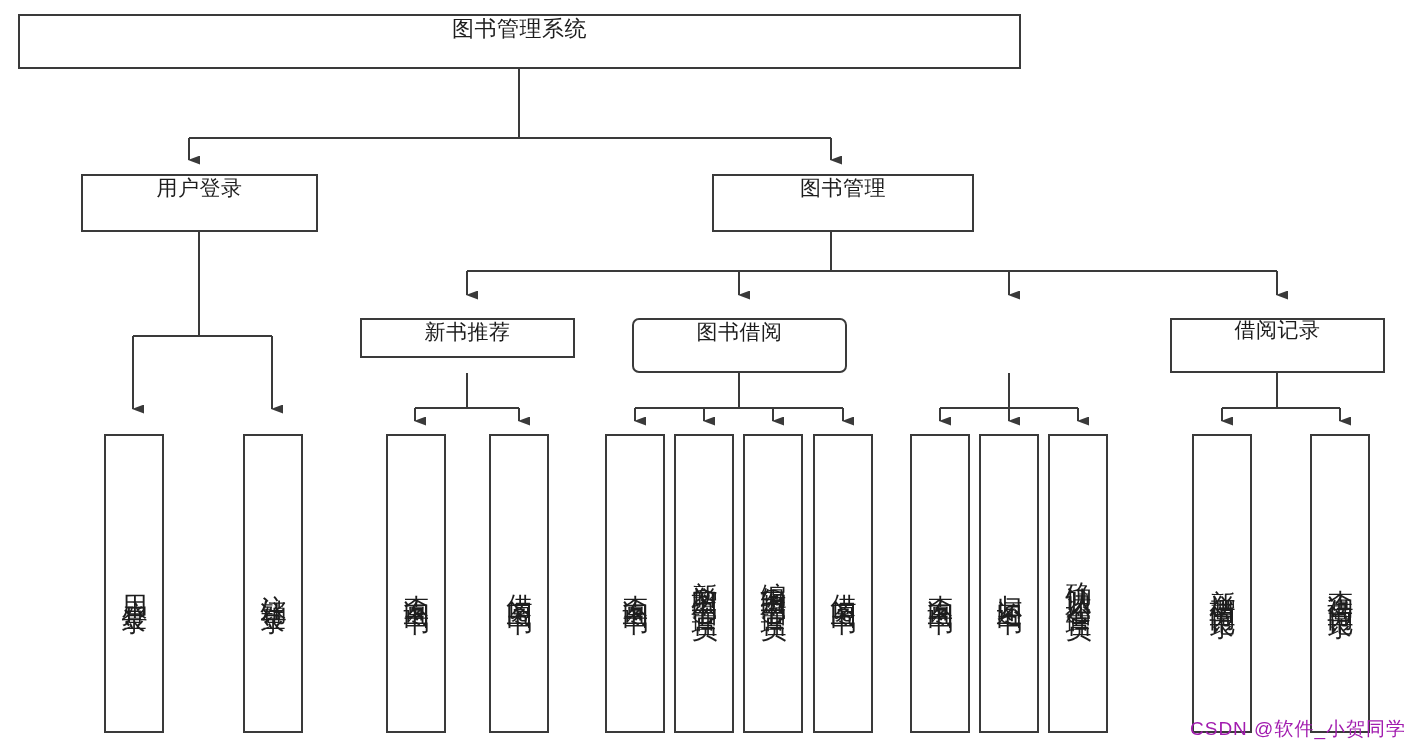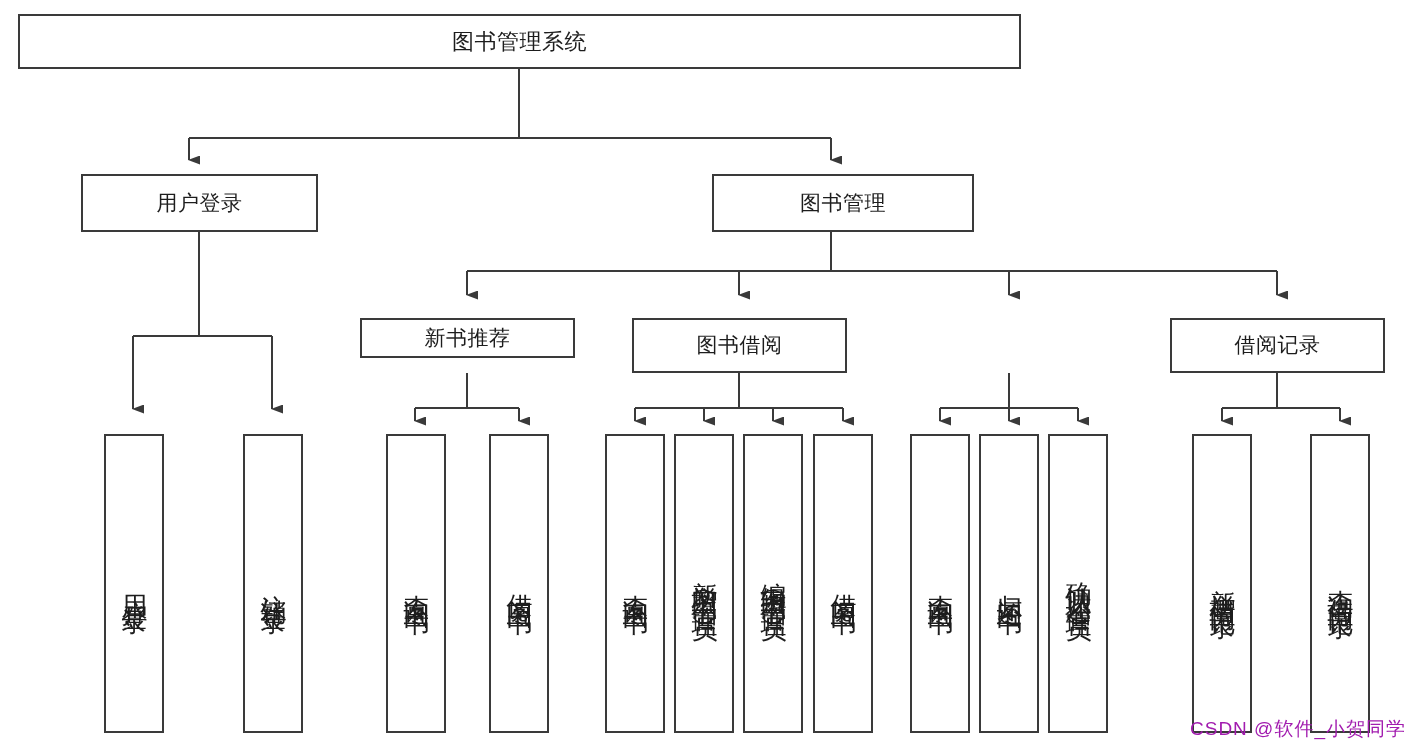--- a/index.html
+++ b/index.html
@@ -26,21 +26,21 @@
     width: 1405px;
     height: 747px;
     display: block;
   }
   .node-box {
     position: absolute;
     box-sizing: border-box;
     background: #ffffff;
     border: 2px solid #3a3a3a;
     display: flex;
-    align-items: center;
+    align-items: flex-start;
     justify-content: center;
     overflow: hidden;
   }
   .node-box .node-label {
     color: #1d1d1d;
     line-height: 1.15;
     text-align: center;
     white-space: pre;
   }
   
@@ -137,24 +137,24 @@
   <div class="node-box node-h" style="left:81px; top:174px; width:237px; height:58px;">
     <span class="node-label">用户登录</span>
   </div>
   <div class="node-box node-h" style="left:712px; top:174px; width:262px; height:58px;">
     <span class="node-label">图书管理</span>
   </div>
 
   <div class="node-box node-h" style="left:360px; top:318px; width:215px; height:40px;">
     <span class="node-label">新书推荐</span>
   </div>
-  <div class="node-box node-h" style="left:632px; top:318px; width:215px; height:55px;">
+  <div class="node-box node-h" style="left:632px; top:318px; width:215px; height:55px;border-radius:7px;">
     <span class="node-label">图书借阅</span>
   </div>
-  <div class="node-box node-h" style="left:1170px; top:318px; width:215px; height:55px;">
+  <div class="node-box node-h" style="left:1170px; top:318px; width:215px; height:55px;font-family:Liberation Mono, monospace;">
     <span class="node-label">借阅记录</span>
   </div>
 
   <div class="node-box node-v" style="left:104px; top:434px; width:60px; height:299px;">
     <span class="node-label">用户登录</span>
   </div>
   <div class="node-box node-v" style="left:243px; top:434px; width:60px; height:299px;">
     <span class="node-label">注销登录</span>
   </div>
 

